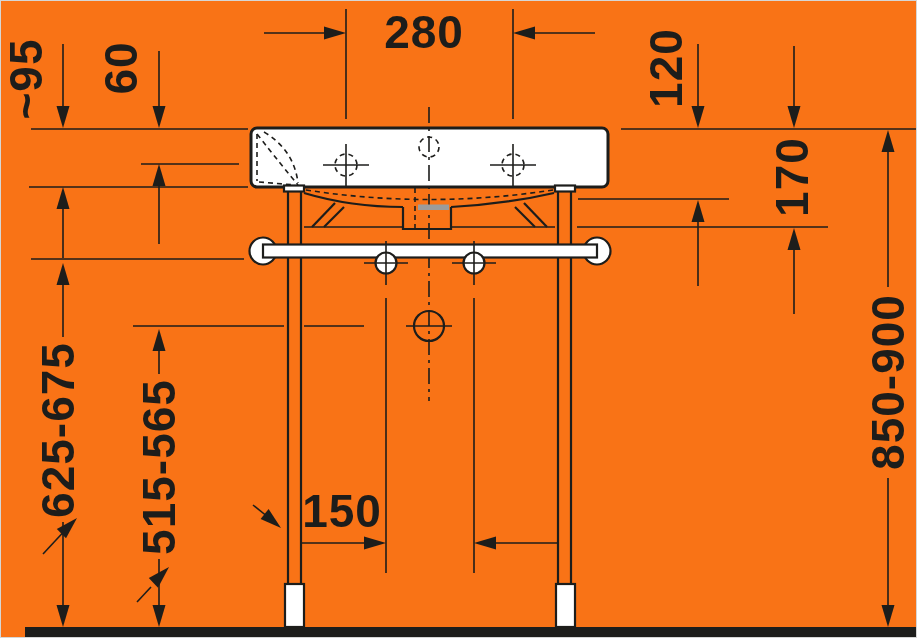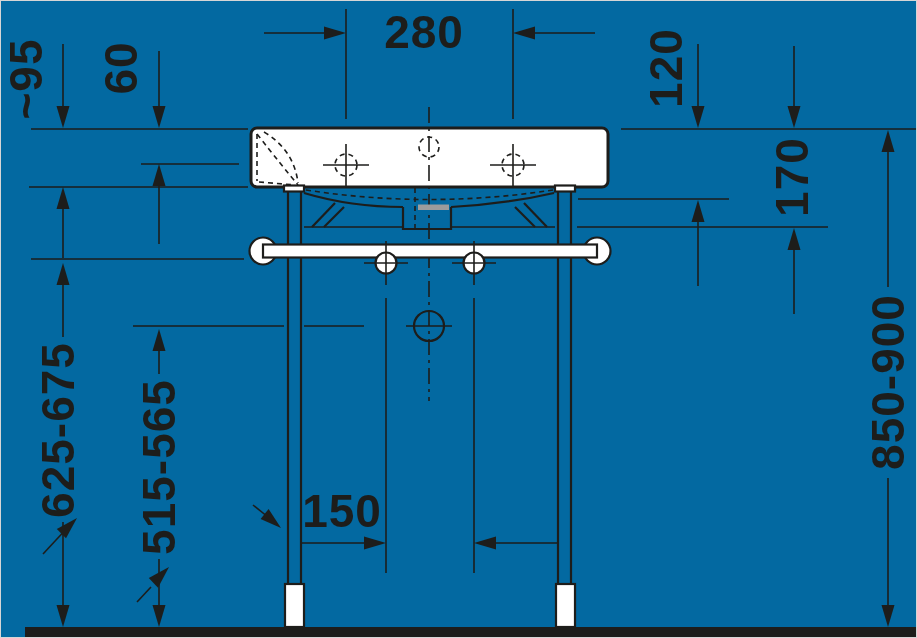--- a/index.html
+++ b/index.html
@@ -1,19 +1,19 @@
 <!DOCTYPE html>
 <html><head>
 <meta charset="utf-8">
 <style>
   html,body{margin:0;padding:0;background:#ffffff;}
   .stage{
     position:relative;
     width:917px;height:638px;
-    background:#0369a1;
+    background:#f97316;
     border:1px solid #d6d6d6;
     box-sizing:border-box;
     overflow:hidden;
   }
   svg{display:block;}
   text{
     font-family:"Liberation Sans", sans-serif;
     font-weight:700;
     font-size:46px;
     letter-spacing:1px;

